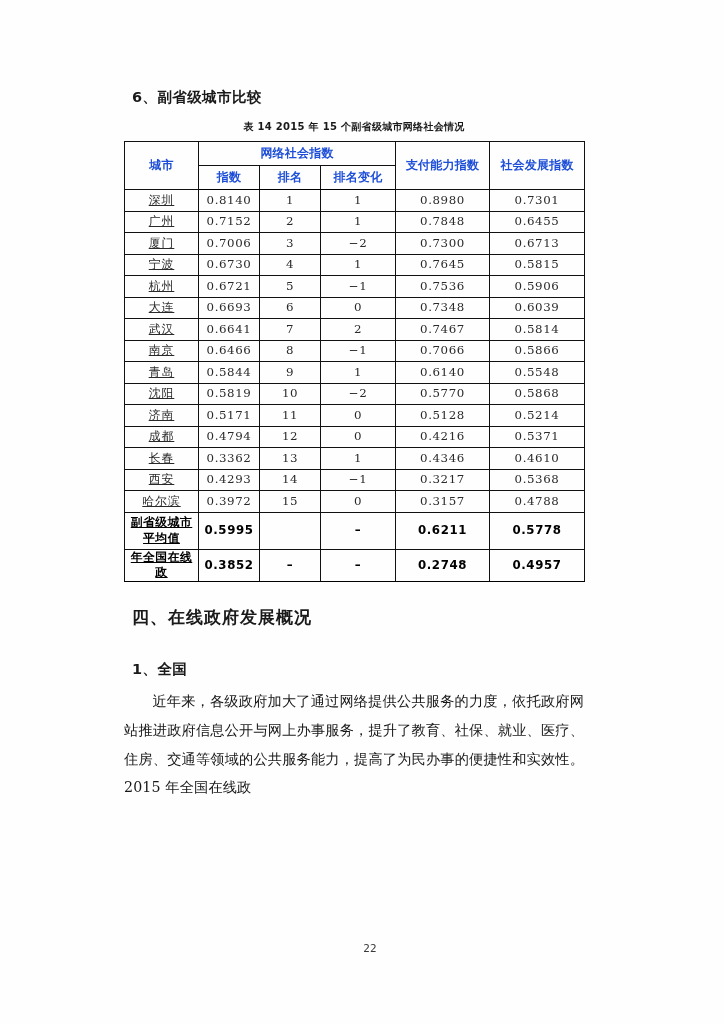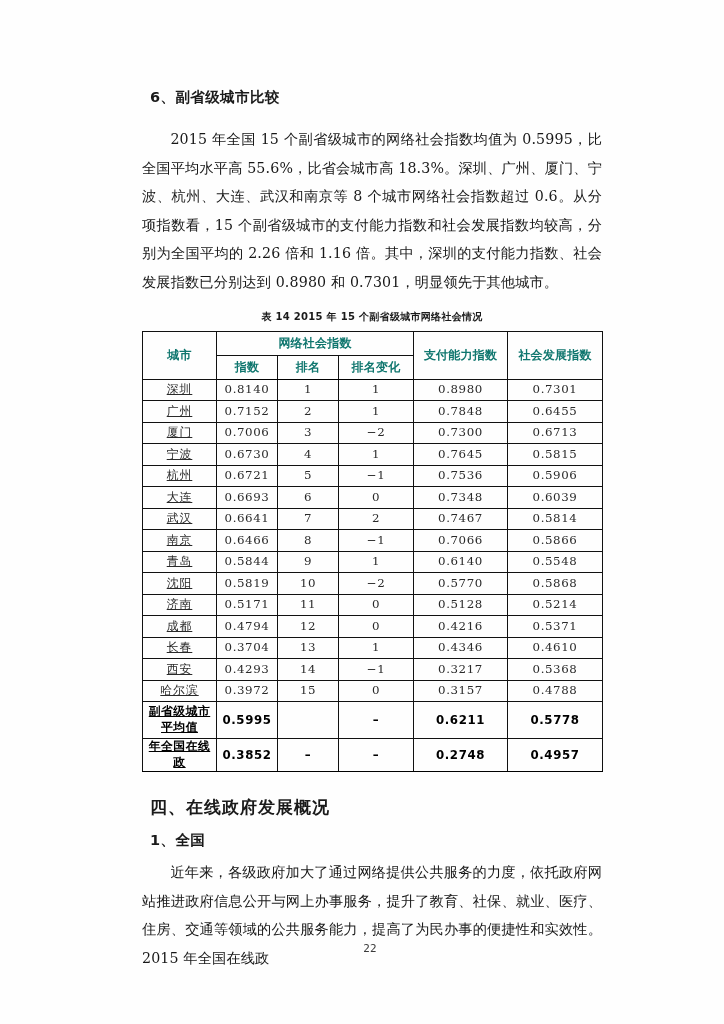--- a/index.html
+++ b/index.html
@@ -15,21 +15,21 @@
   .page {
     position: relative;
     width: 724px;
     height: 1024px;
     background: #fefefe;
     overflow: hidden;
     box-sizing: border-box;
   }
   .content {
     position: absolute;
-    left: 142px;
+    left: 124px;
     top: 0;
     width: 460px;
   }
 
   
   .h-sub {
     font-family: "DejaVu Sans", "Liberation Sans", sans-serif;
     font-weight: bold;
     font-size: 14.5px;
     letter-spacing: 0.4px;
@@ -89,21 +89,21 @@
     vertical-align: middle;
     height: 20.5px;
     line-height: 1.25;
     font-weight: normal;
     font-variant-numeric: tabular-nums;
   }
   table.data thead th {
     font-family: "DejaVu Sans", "Liberation Sans", sans-serif;
     font-weight: bold;
     font-size: 12px;
-    color: #0f766e;
+    color: #1d4ed8;
     height: 23px;
     letter-spacing: 0.2px;
   }
   table.data tbody td.city {
     font-family: "DejaVu Sans", "Liberation Sans", sans-serif;
     font-size: 11.8px;
     letter-spacing: 1px;
     text-decoration: underline;
   }
   table.data tbody td.num {
@@ -145,21 +145,20 @@
   }
 </style>
 </head>
 <body>
 
 <div class="page">
   <div class="content">
 
     <h2 class="h-sub" style="margin-top:88px;">6、副省级城市比较</h2>
 
-    <p class="para" style="margin-top:18px;">2015 年全国 15 个副省级城市的网络社会指数均值为 0.5995，比全国平均水平高 55.6%，比省会城市高 18.3%。深圳、广州、厦门、宁波、杭州、大连、武汉和南京等 8 个城市网络社会指数超过 0.6。从分项指数看，15 个副省级城市的支付能力指数和社会发展指数均较高，分别为全国平均的 2.26 倍和 1.16 倍。其中，深圳的支付能力指数、社会发展指数已分别达到 0.8980 和 0.7301，明显领先于其他城市。</p>
 
     <p class="table-caption" style="margin-top:13px;">表 14   2015 年 15 个副省级城市网络社会情况</p>
 
     <table class="data" style="margin-top:7px;">
       <colgroup>
         <col class="c-city">
           <col class="c-index">
           <col class="c-rank">
         <col class="c-chg">
           <col class="c-pay">
@@ -270,21 +269,21 @@
           <tr>
             <td class="city">成都</td>
             <td class="num">0.4794</td>
             <td class="num">12</td>
             <td class="num">0</td>
             <td class="num">0.4216</td>
             <td class="num">0.5371</td>
           </tr>
           <tr>
             <td class="city">长春</td>
-            <td class="num">0.3704</td>
+            <td class="num">0.3362</td>
             <td class="num">13</td>
             <td class="num">1</td>
             <td class="num">0.4346</td>
             <td class="num">0.4610</td>
           </tr>
           <tr>
             <td class="city">西安</td>
             <td class="num">0.4293</td>
             <td class="num">14</td>
             <td class="num">−1</td>
@@ -313,20 +312,20 @@
             <td class="num">–</td>
             <td class="num">–</td>
             <td class="num">0.2748</td>
             <td class="num">0.4957</td>
           </tr>
         </tbody>
     </table>
 
     <h1 class="h-section" style="margin-top:24px;">四、在线政府发展概况</h1>
 
-    <h2 class="h-sub" style="margin-top:12px;">1、全国</h2>
+    <h2 class="h-sub" style="margin-top:31px;">1、全国</h2>
 
     <p class="para" style="margin-top:8px;">近年来，各级政府加大了通过网络提供公共服务的力度，依托政府网站推进政府信息公开与网上办事服务，提升了教育、社保、就业、医疗、住房、交通等领域的公共服务能力，提高了为民办事的便捷性和实效性。2015 年全国在线政</p>
 
   </div>
 
   <div class="page-number">22</div>
 </div>
 
 </body></html>

